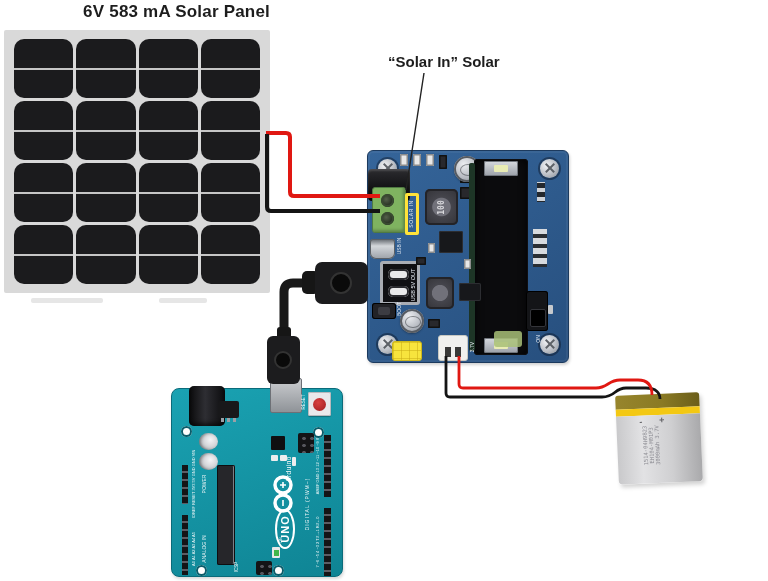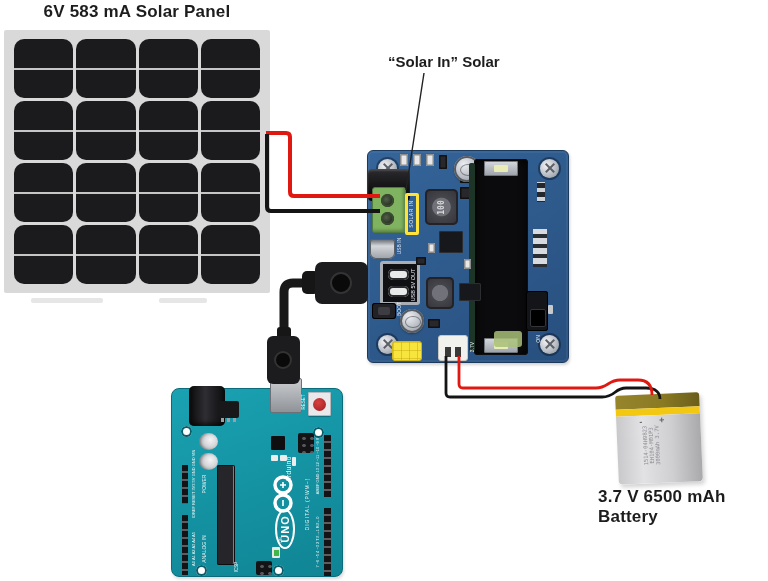--- a/index.html
+++ b/index.html
@@ -137,21 +137,21 @@
   .bat-print { position:absolute; left:8px; top:42px; width:52px; height:18px; transform:rotate(-90deg);
     color:#8b8b92; font-size:5.5px; line-height:6px; text-align:center; font-family:"DejaVu Sans Mono", monospace; white-space:nowrap; }
 
   .overlay-svg { position:absolute; left:0; top:0; z-index:40; pointer-events:none; }
 </style>
 </head>
 <body>
 
 <div class="stage">
 
-  <div class="big-label" style="left:4px; top:2px; width:266px; text-align:center;">6V 583 mA Solar Panel</div>
+  <div class="big-label" style="left:4px; top:2px; width:266px; text-align:right;">6V 583 mA Solar Panel</div>
 
   <div class="solar-panel">
     <div class="panel-grid">
       <div class="pv-cell"></div>
         <div class="pv-cell"></div>
         <div class="pv-cell"></div>
         <div class="pv-cell"></div>
       <div class="pv-cell"></div>
         <div class="pv-cell"></div>
         <div class="pv-cell"></div>
@@ -292,21 +292,20 @@
     <div class="bat-body"></div>
     <div class="bat-sign" style="left:23px; top:22px;">-</div>
     <div class="bat-sign" style="left:43px; top:21px;">+</div>
     <div class="bat-print">
       <div>1514-04H9823</div>
       <div>EH104-M01P3</div>
       <div>3000mAh 3.7V</div>
     </div>
   </div>
 
-  <div class="big-label" style="left:598px; top:487px; width:170px;">3.7 V 6500 mAh Battery</div>
 
   <svg class="overlay-svg" width="768" height="581" viewBox="0 0 768 581">
 
     <line x1="424" y1="73" x2="406" y2="190" stroke="#222" stroke-width="1.4"></line>
 
     <path d="M266,133 H286 Q290,133 290,137 V192 Q290,196 294,196 H380" fill="none" stroke="#e01812" stroke-width="4"></path>
     <path d="M267,134 V207 Q267,211 271,211 H380" fill="none" stroke="#141414" stroke-width="4"></path>
 
     <path d="M446,356 V393 Q446,397 450,397 H602 C616,397 614,388 626,388 H646 C656,388 660,393 660,399" fill="none" stroke="#141414" stroke-width="2.8"></path>
     <path d="M459,356 V384 Q459,388 463,388 H596 C608,388 608,380 620,380 H638 C648,380 652,386 652,395" fill="none" stroke="#e01812" stroke-width="2.8"></path>

